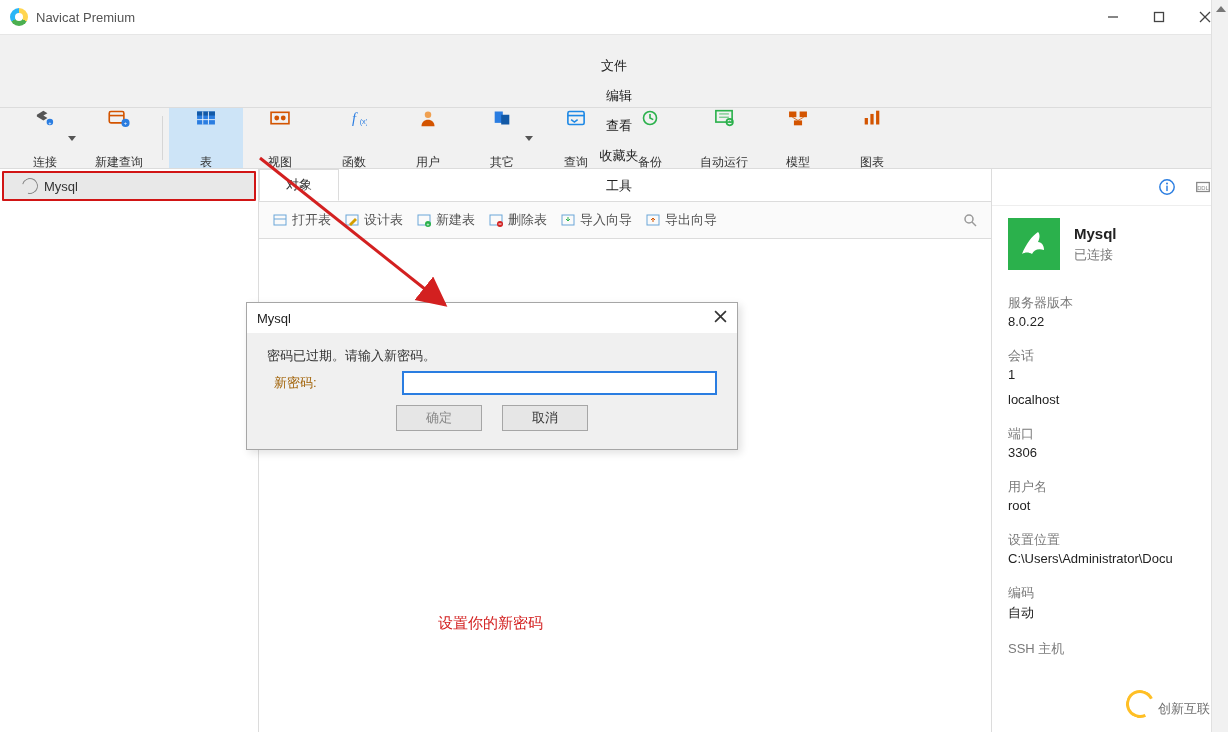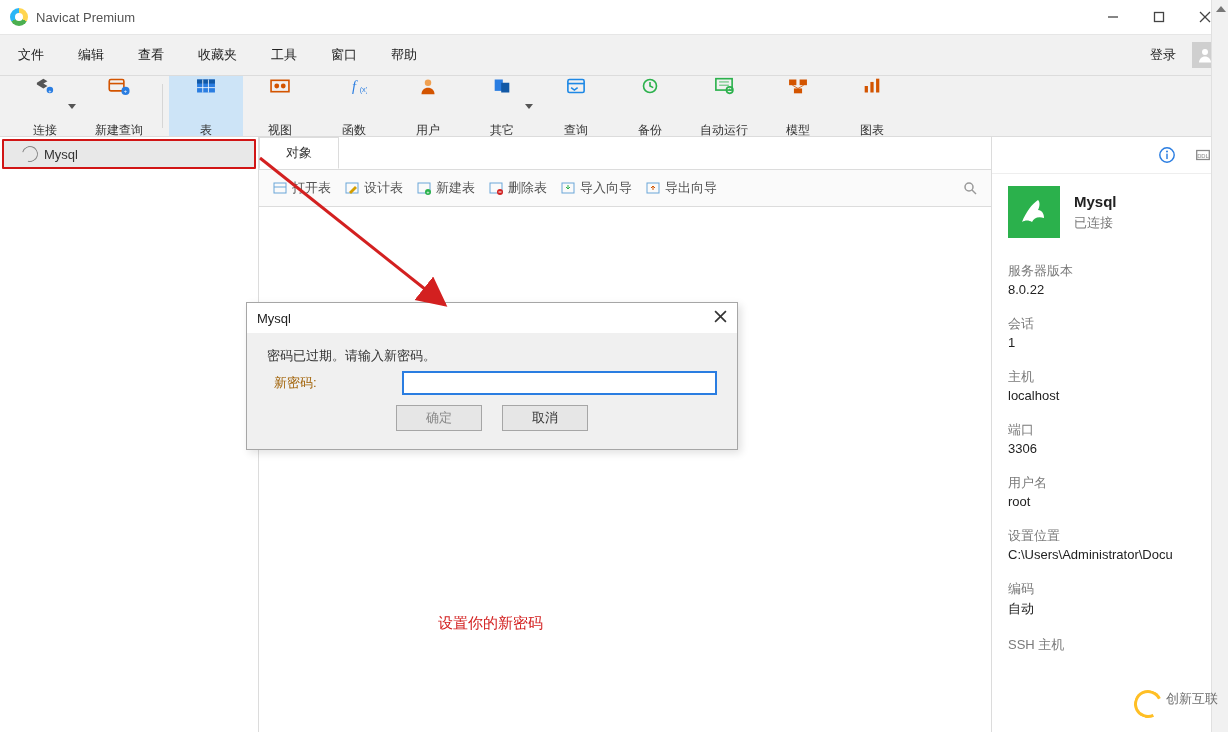--- a/index.html
+++ b/index.html
@@ -5,21 +5,21 @@
   html,body{margin:0;padding:0;width:1228px;height:732px;font-family:"Microsoft YaHei","Segoe UI",Arial,sans-serif;font-size:13px;color:#333;background:#fff;overflow:hidden;}
   
   .titlebar{height:34px;display:flex;align-items:center;background:#fff;border-bottom:1px solid #e6e6e6;}
   .titlebar .logo{width:18px;height:18px;margin:0 8px 0 10px;border-radius:50%;background:conic-gradient(#ffd54f 0 120deg,#4caf50 120deg 240deg,#29b6f6 240deg 360deg);position:relative;}
   .titlebar .logo::after{content:"";position:absolute;inset:5px;background:#fff;border-radius:50%;}
   .titlebar .title{color:#555;}
   .titlebar .winbtns{margin-left:auto;display:flex;}
   .titlebar .winbtn{width:46px;height:34px;display:flex;align-items:center;justify-content:center;color:#555;}
   .titlebar .winbtn svg{width:12px;height:12px;stroke:#444;stroke-width:1.3;fill:none;}
   
-  .menubar{height:40px;background:#f1f1f1;display:flex;align-items:center;padding:0 6px;border-bottom:1px solid #dcdcdc;}
+  .menubar{height:40px;background:#f1f1f1;display:flex;align-items:center;padding:16px 6px;border-bottom:1px solid #dcdcdc;flex-direction:column;}
   .menubar .menuitem{padding:6px 12px;color:#222;cursor:default;}
   .menubar .menuitem + .menuitem{margin-left:10px;}
   .menubar .spacer{flex:1;}
   .menubar .login{padding:6px 10px;color:#222;}
   .menubar .avatar{width:26px;height:26px;background:#cfcfcf;margin-left:6px;margin-right:4px;display:flex;align-items:center;justify-content:center;}
   .menubar .avatar svg{width:18px;height:18px;fill:#fff;}
   
   .toolbar{height:60px;background:#f1f1f1;display:flex;align-items:stretch;padding:0 8px;border-bottom:1px solid #dcdcdc;}
   .toolbtn{width:74px;display:flex;flex-direction:column;align-items:center;justify-content:center;gap:4px;color:#333;position:relative;}
   .toolbtn.active{background:#cde4f7;}
@@ -66,21 +66,21 @@
   .dialog .row label{width:128px;color:#a16207;margin-left:7px;}
   .dialog .row input{flex:1;height:22px;border:1px solid #7a7a7a;background:#fff;padding:0 4px;outline:none;}
   .dialog .row input.focus{border-color:#2a7de1;box-shadow:0 0 0 1px #2a7de1 inset;}
   .dialog .btns{display:flex;justify-content:center;gap:20px;margin-top:10px;}
   .dialog .btns button{width:86px;height:26px;border:1px solid #a6a6a6;background:#e6e6e6;color:#333;font-family:inherit;font-size:13px;cursor:default;}
   .dialog .btns button:first-child{color:#888;}
   
   .anno-arrow{position:absolute;pointer-events:none;}
   .anno-text{position:absolute;color:#d32020;font-size:15px;pointer-events:none;}
   
-  .brand-watermark{position:absolute;right:10px;bottom:14px;display:flex;align-items:flex-start;gap:4px;opacity:.85;}
+  .brand-watermark{position:absolute;right:18px;bottom:14px;display:flex;align-items:flex-end;gap:4px;opacity:.85;}
   .brand-watermark .c{width:22px;height:22px;border-radius:50%;border:3px solid #ffb400;border-right-color:transparent;transform:rotate(20deg);}
   .brand-watermark .t{color:#555;font-size:13px;}
 </style>
 </head>
 <body>
 
 <div class="titlebar">
   <div class="logo"></div>
   <div class="title">Navicat Premium</div>
   <div class="winbtns">
@@ -356,21 +356,20 @@
     </div>
     <div class="rp-prop">
         <div class="lbl">服务器版本</div>
         <div class="val">8.0.22</div>
       </div>
     <div class="rp-prop">
         <div class="lbl">会话</div>
         <div class="val">1</div>
       </div>
     <div class="rp-prop">
-        <div class="lbl">主机</div>
         <div class="val">localhost</div>
       </div>
     <div class="rp-prop">
         <div class="lbl">端口</div>
         <div class="val">3306</div>
       </div>
     <div class="rp-prop">
         <div class="lbl">用户名</div>
         <div class="val">root</div>
       </div>

